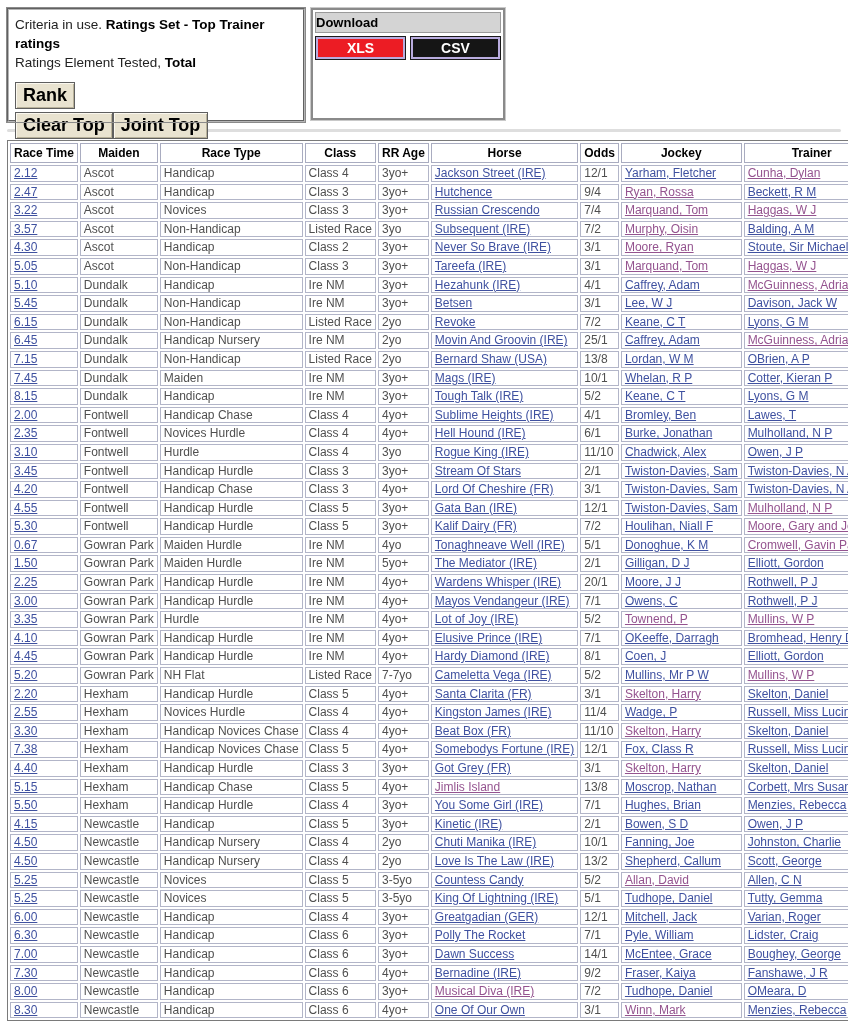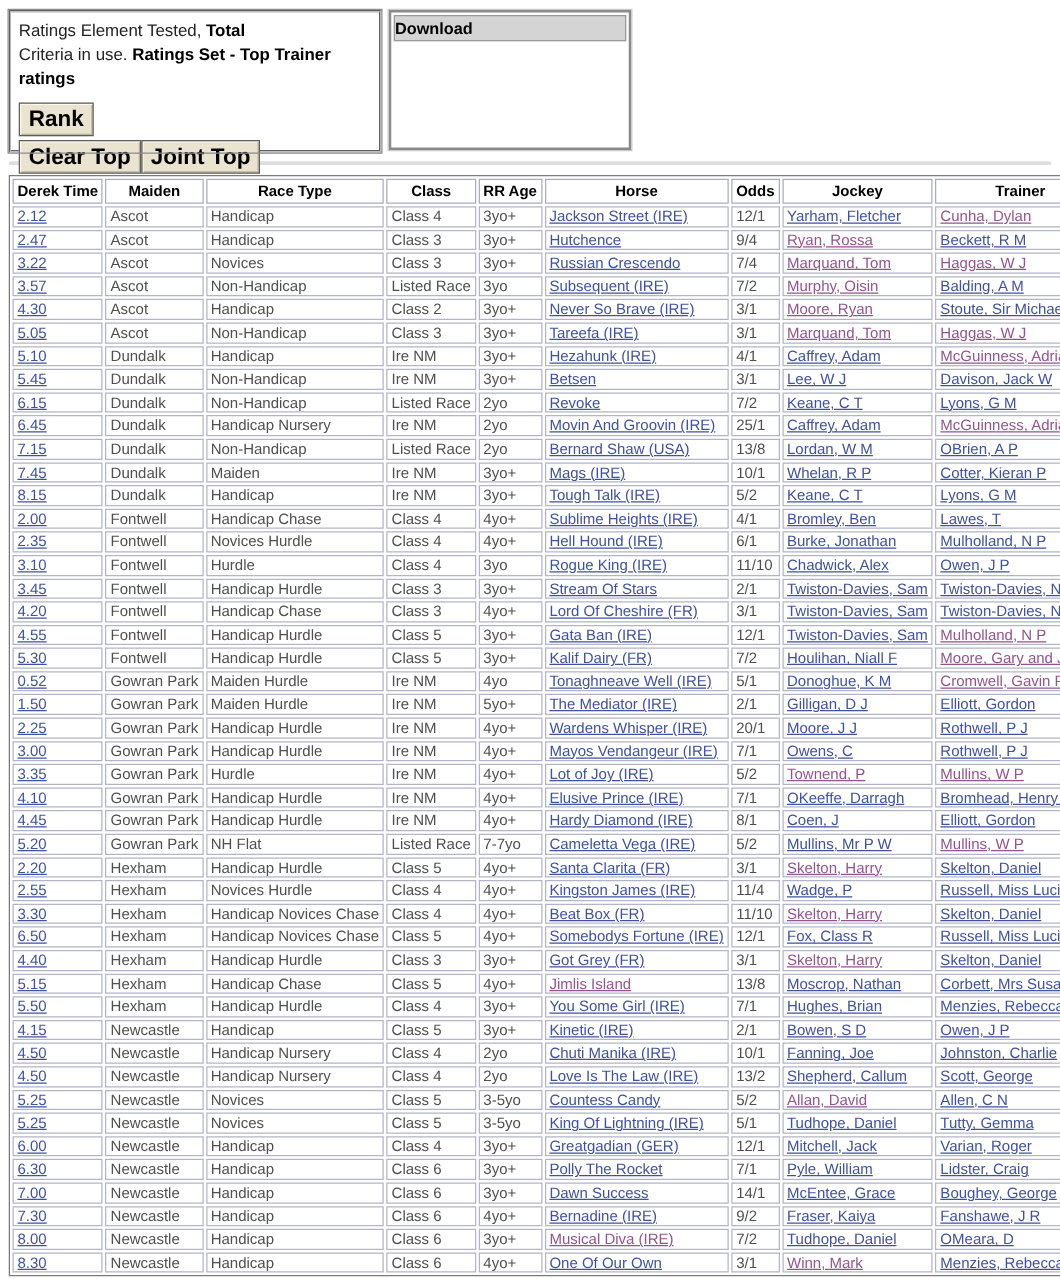--- a/index.html
+++ b/index.html
@@ -56,54 +56,58 @@
   table.races a.visited{color:var(--link-visited,#94538f);}
 </style>
 </head>
 <body>
 
 <div class="page">
 
   <div class="top-area">
     <div class="criteria-box">
       <div class="criteria-text">
+        <div><span>Criteria in use. </span><b>Ratings Set - Top Trainer ratings</b></div>
         <div><span>Ratings Element Tested, </span><b>Total</b></div>
-        <div><span>Criteria in use. </span><b>Ratings Set - Top Trainer ratings</b></div>
       </div>
       <div class="btn-row">
         <button class="sys-btn">Rank</button>
       </div>
       <div style="margin-top:3px;">
         <button class="sys-btn">Clear Top</button><button class="sys-btn">Joint Top</button>
       </div>
     </div>
 
     <div class="dl-panel">
       <div class="dl-title">Download</div>
+      <div class="dl-buttons">
+        <a class="dl-btn xls" href="#">XLS</a>
+        <a class="dl-btn csv" href="#">CSV</a>
+      </div>
     </div>
   </div>
 
   <div class="rule"></div>
 
   <table class="races">
     <colgroup>
       <col style="width:62px">
         <col style="width:58px">
         <col style="width:130px">
       <col style="width:59px">
         <col style="width:37px">
         <col style="width:133px">
       <col style="width:28px">
         <col style="width:106px">
         <col style="width:118px">
 
     </colgroup>
     <thead>
       <tr>
-        <th>Derek Time</th>
+        <th>Race Time</th>
         <th>Maiden</th>
         <th>Race Type</th>
         <th>Class</th>
         <th>RR Age</th>
         <th>Horse</th>
         <th>Odds</th>
         <th>Jockey</th>
         <th>Trainer</th>
 
       </tr>
@@ -323,21 +327,21 @@
           <td>Fontwell</td>
           <td>Handicap Hurdle</td>
           <td>Class 5</td>
           <td>3yo+</td>
           <td><a href="#">Kalif Dairy (FR)</a></td>
           <td>7/2</td>
           <td><a href="#">Houlihan, Niall F</a></td>
           <td><a href="#" class="visited">Moore, Gary and Josh</a></td>
         </tr>
         <tr>
-          <td><a href="#">0.52</a></td>
+          <td><a href="#">0.67</a></td>
           <td>Gowran Park</td>
           <td>Maiden Hurdle</td>
           <td>Ire NM</td>
           <td>4yo</td>
           <td><a href="#">Tonaghneave Well (IRE)</a></td>
           <td>5/1</td>
           <td><a href="#">Donoghue, K M</a></td>
           <td><a href="#" class="visited">Cromwell, Gavin Patrick</a></td>
         </tr>
         <tr>
@@ -444,21 +448,21 @@
           <td>Hexham</td>
           <td>Handicap Novices Chase</td>
           <td>Class 4</td>
           <td>4yo+</td>
           <td><a href="#">Beat Box (FR)</a></td>
           <td>11/10</td>
           <td><a href="#" class="visited">Skelton, Harry</a></td>
           <td><a href="#">Skelton, Daniel</a></td>
         </tr>
         <tr>
-          <td><a href="#">6.50</a></td>
+          <td><a href="#">7.38</a></td>
           <td>Hexham</td>
           <td>Handicap Novices Chase</td>
           <td>Class 5</td>
           <td>4yo+</td>
           <td><a href="#">Somebodys Fortune (IRE)</a></td>
           <td>12/1</td>
           <td><a href="#">Fox, Class R</a></td>
           <td><a href="#">Russell, Miss Lucinda V</a></td>
         </tr>
         <tr>

